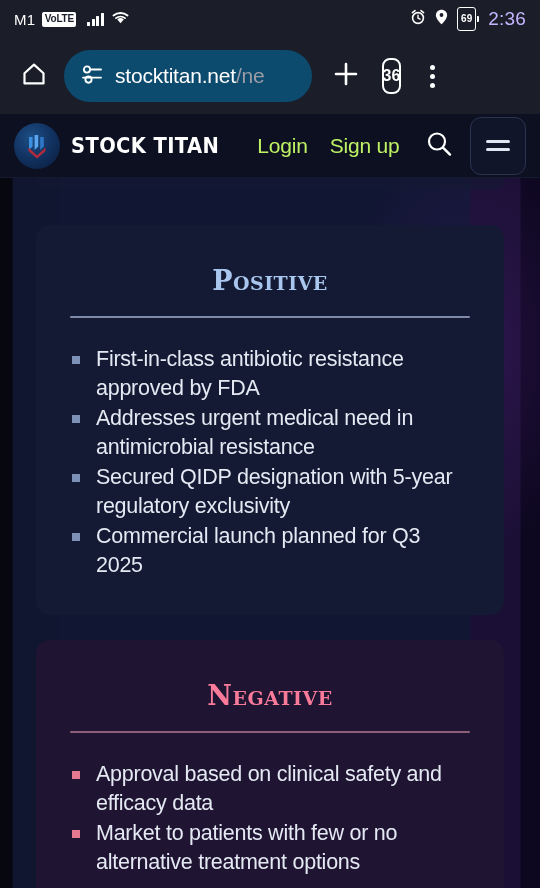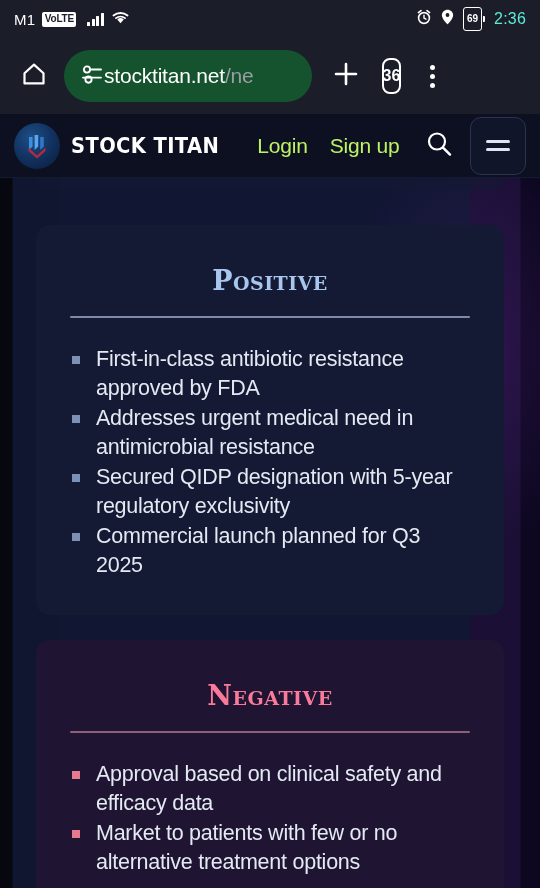--- a/index.html
+++ b/index.html
@@ -25,45 +25,45 @@
   .volte {
     background:#ffffff; color:#1b1d28;
     font-size:10px; font-weight:bold; line-height:1;
     padding:2.5px 2.5px; border-radius:2px;
     letter-spacing:-0.2px;
   }
   .bars { display:flex; align-items:flex-end; gap:1.5px; height:14px; margin-left:4px; }
   .bars i { display:block; width:3px; background:#fff; border-radius:.5px; }
   .bars i:nth-child(1){height:4px} .bars i:nth-child(2){height:7px}
   .bars i:nth-child(3){height:10px} .bars i:nth-child(4){height:13px}
-  .clock-time { font-size:16px; color:#5eead4; letter-spacing:.2px; }
+  .clock-time { font-size:19px; color:#c4b5fd; letter-spacing:.2px; }
   .battery {
     display:flex; align-items:center; gap:1px;
   }
   .batt-body {
     border:1.6px solid #fff; border-radius:3px;
     font-size:10px; font-weight:bold; color:#fff;
     padding:5px 3px; line-height:12px;
   }
   .batt-tip { width:2px; height:6px; background:#fff; border-radius:0 1px 1px 0; }
 
   
   .browserbar {
     position:relative; height:76px; width:100%;
     background:#1b1d28;
     display:flex; align-items:center;
     padding:0 14px; gap:10px;
   }
   .home-btn { width:40px; height:40px; display:flex; align-items:center; justify-content:center; flex:none; }
   .url-pill {
     flex:1 1 auto; max-width:248px;
-    height:52px; background:#14532d;
+    height:52px; background:#0c4a6e;
     border-radius:26px;
     display:flex; align-items:center;
-    padding:0 16px; 
+    padding:0 16px; gap:11px;
     overflow:hidden;
   }
   .url-text {
     font-size:21px; color:#ffffff; white-space:nowrap;
     letter-spacing:-.2px;
   }
   .url-text .dim { color:#9b9ca6; }
   .plus-btn { width:44px; height:44px; display:flex; align-items:center; justify-content:center; flex:none; margin-left:2px;}
   .tabs-btn {
     width:19px; height:36px; flex:none;

